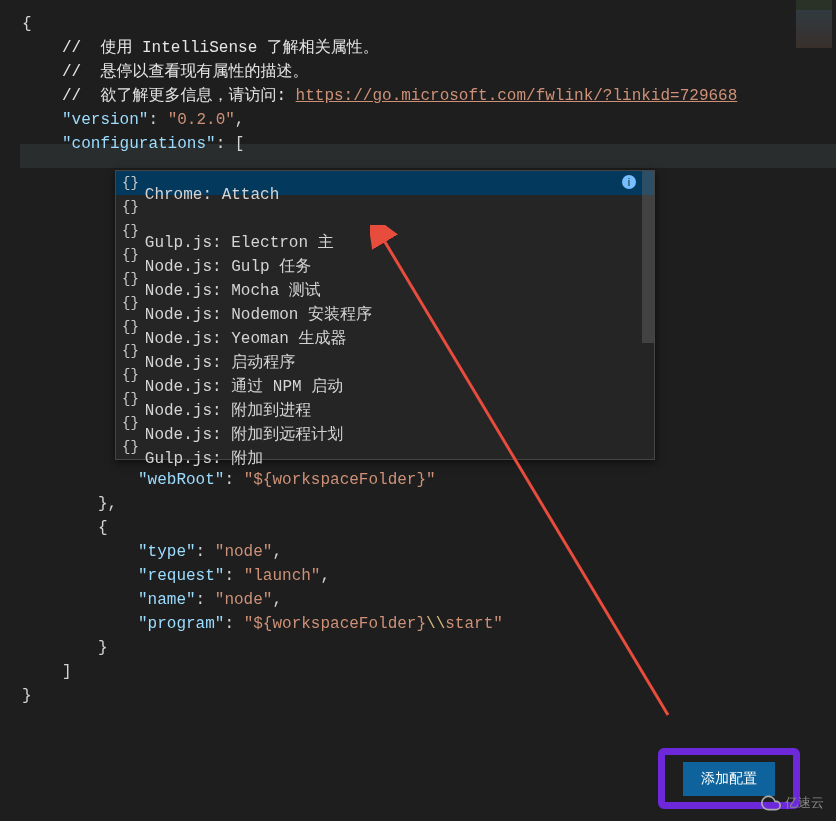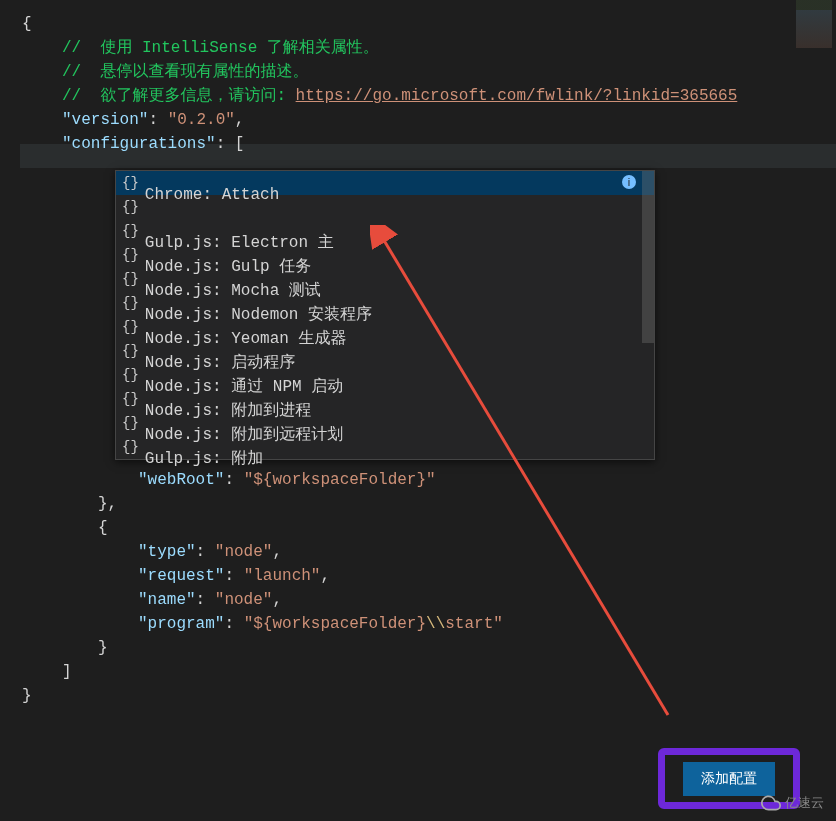--- a/index.html
+++ b/index.html
@@ -24,21 +24,21 @@
     .editor {
       flex: 1;
       padding: 12px 0 0 2px;
       background: #1e1e1e;
       color: #d4d4d4;
       line-height: 24px;
       position: relative;
     }
     .line { white-space: pre; }
     .brace, .bracket, .punct { color: #d4d4d4; }
-    .comment { color: #22c55e; }
+    .comment { color: #e5e5e5; }
     .prop-key { color: #9cdcfe; }
     .string-val { color: #ce9178; }
     .link {
       color: #ce9178;
       text-decoration: underline;
     }
     .indent1 { padding-left: 40px; }
     .indent2 { padding-left: 76px; }
     .indent3 { padding-left: 116px; }
     .escape { color: #d7ba7d; }
@@ -172,21 +172,21 @@
 
 <div class="editor-container">
   <div class="gutter"></div>
   <div class="editor">
     <div class="highlight-line"></div>
     <div class="minimap"></div>
     <div class="code-layer">
       <div class="line"><span class="brace">{</span></div>
       <div class="line indent1"><span class="comment">//  使用 IntelliSense 了解相关属性。</span></div>
       <div class="line indent1"><span class="comment">//  悬停以查看现有属性的描述。</span></div>
-      <div class="line indent1"><span class="comment">//  欲了解更多信息，请访问: </span><span class="link">https://go.microsoft.com/fwlink/?linkid=365665</span></div>
+      <div class="line indent1"><span class="comment">//  欲了解更多信息，请访问: </span><span class="link">https://go.microsoft.com/fwlink/?linkid=729668</span></div>
       <div class="line indent1"><span class="prop-key">"version"</span><span class="punct">: </span><span class="string-val">"0.2.0"</span><span class="punct">,</span></div>
       <div class="line indent1"><span class="prop-key">"configurations"</span><span class="punct">: </span><span class="bracket">[</span></div>
 
       <div class="line">&nbsp;</div>
       <div class="line">&nbsp;</div>
         <div class="line">&nbsp;</div>
         <div class="line">&nbsp;</div>
         <div class="line">&nbsp;</div>
         <div class="line">&nbsp;</div>
         <div class="line">&nbsp;</div>

